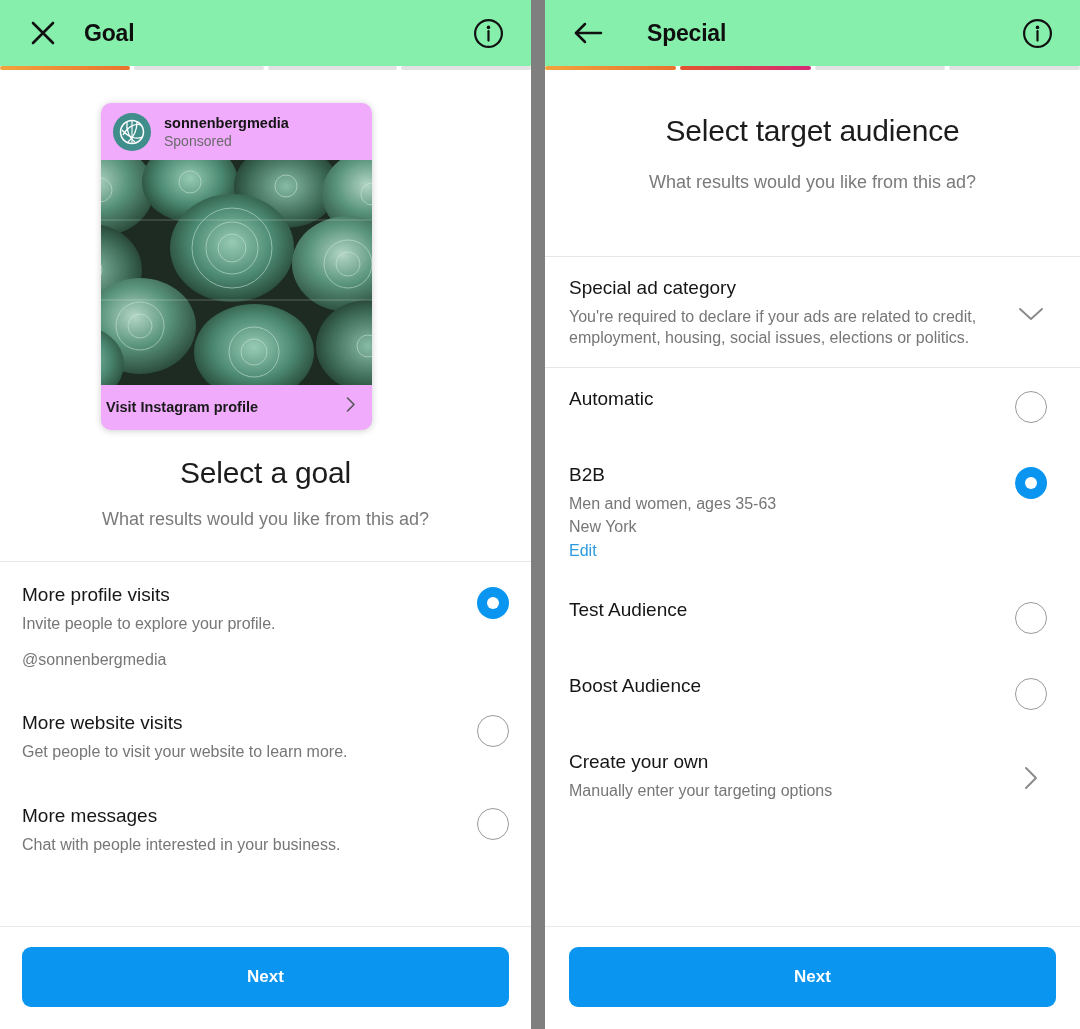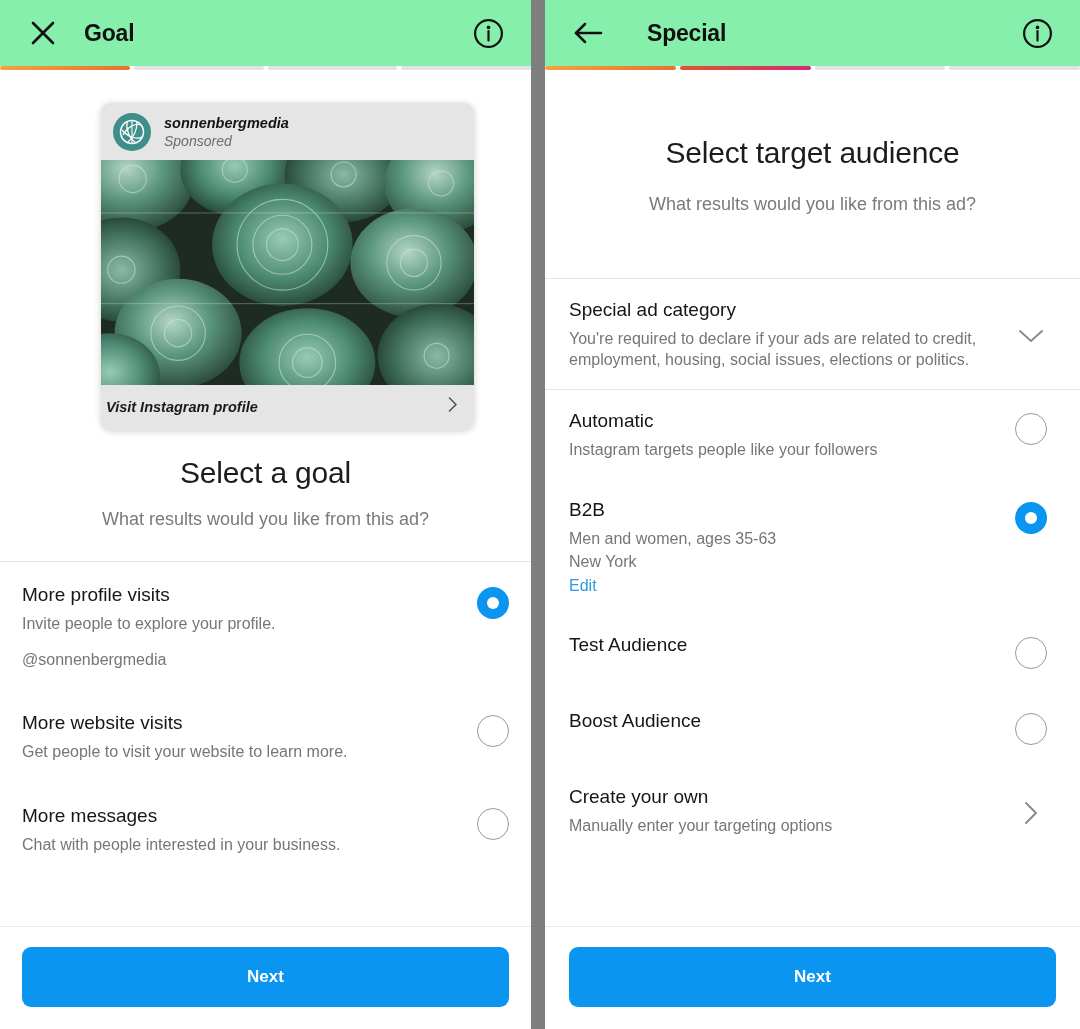--- a/index.html
+++ b/index.html
@@ -73,26 +73,25 @@
     overflow:hidden;
     display:flex;
     flex-direction:column;
   }
 
   
   .card-wrap {
     padding:33px 101px 0 101px;
   }
   .card {
-    background:#e5e5e5;
+    background:#f0abfc;
     border-radius:10px;
     box-shadow:0 1px 7px rgba(0,0,0,0.20);
     overflow:hidden;
-    width:373px;
-    font-style:italic;
+    width:271px;
   }
   .card-top {
     display:flex;
     align-items:center;
     padding:10px 12px 9px 12px;
   }
   .avatar {
     width:38px; height:38px;
     border-radius:50%;
     background:#3f8e8b;
@@ -129,21 +128,21 @@
     font-size:30px;
     color:#1c1c1c;
     font-weight:normal;
     letter-spacing:-0.2px;
   }
   .sect-sub {
     font-size:18px;
     color:#7a7a7a;
     margin-top:19px;
   }
-  .sect-head.right-head { padding-top:66px; }
+  .sect-head.right-head { padding-top:44px; }
   .sect-head.right-head .sect-sub { margin-top:24px; }
 
   .divider { height:1px; background:#e6e6e6; width:100%; }
   .spacer-before-list { height:31px; }
   .spacer-right-before-list { height:63px; }
 
   
   .opt {
     display:flex;
     align-items:flex-start;
@@ -439,21 +438,20 @@
           <svg width="26" height="16" viewBox="0 0 26 16">
               <path d="M2 3 L13 13 L24 3" fill="none" stroke="#8a8a8a" stroke-width="1.9" stroke-linecap="round" stroke-linejoin="round"></path>
             </svg>
         </div>
       </div>
       <div class="divider"></div>
 
       <div class="opt right-opt">
         <div class="opt-texts">
           <div class="opt-title">Automatic</div>
-          <div class="opt-desc">Instagram targets people like your followers</div>
         </div>
         <div class="radio"></div>
       </div>
 
       <div class="opt right-opt">
         <div class="opt-texts">
           <div class="opt-title">B2B</div>
           <div class="opt-desc">Men and women, ages 35-63</div>
           <div class="opt-desc line2">New York</div>
           <a class="opt-link">Edit</a>

